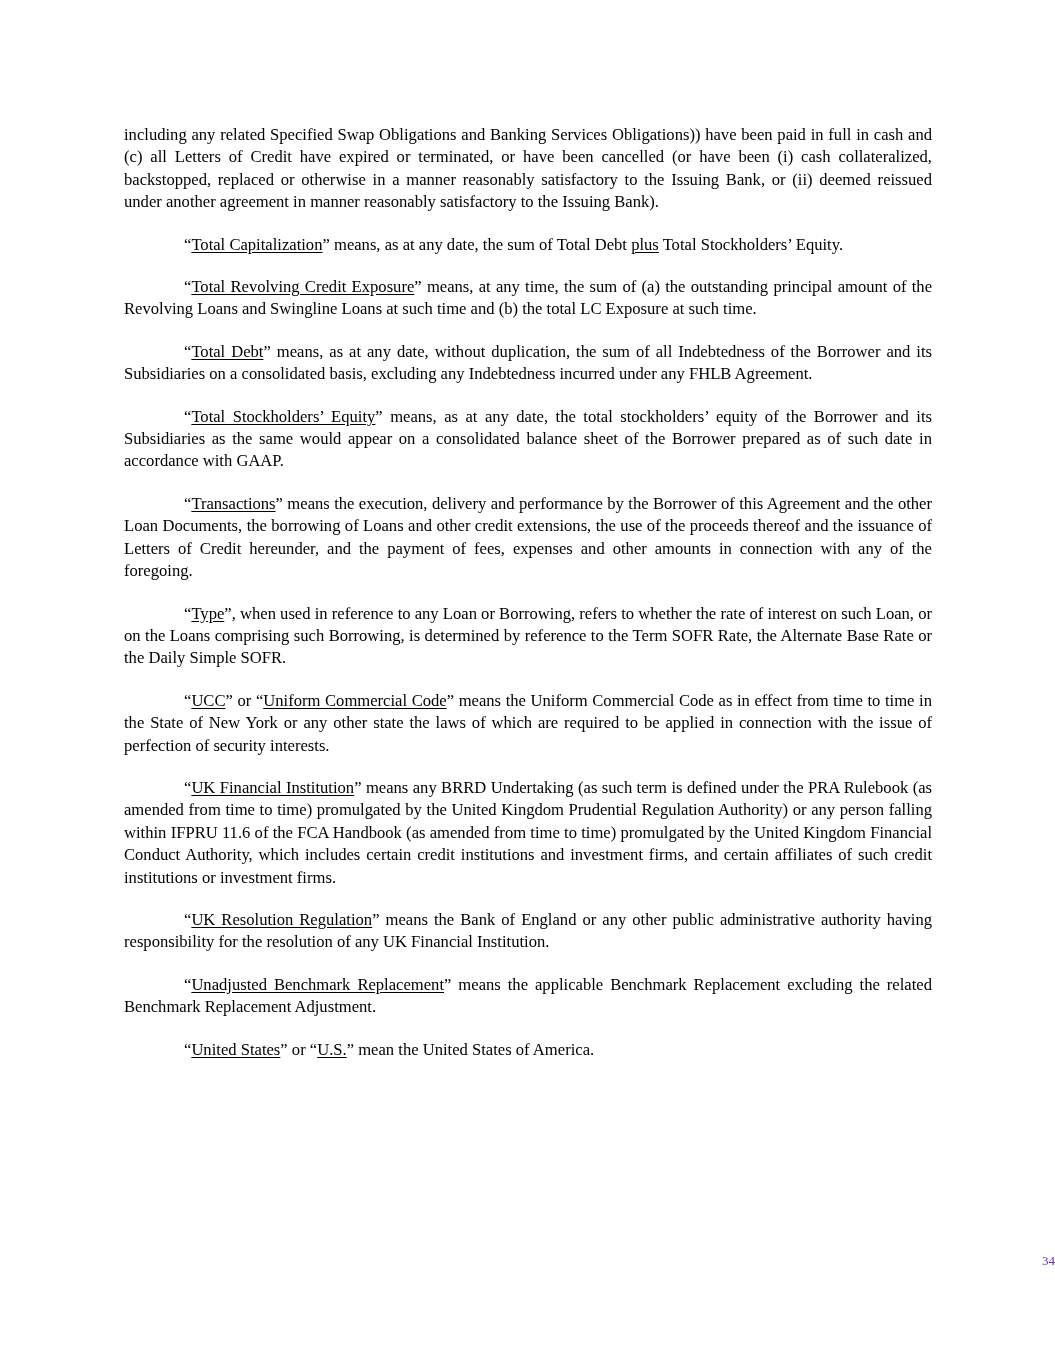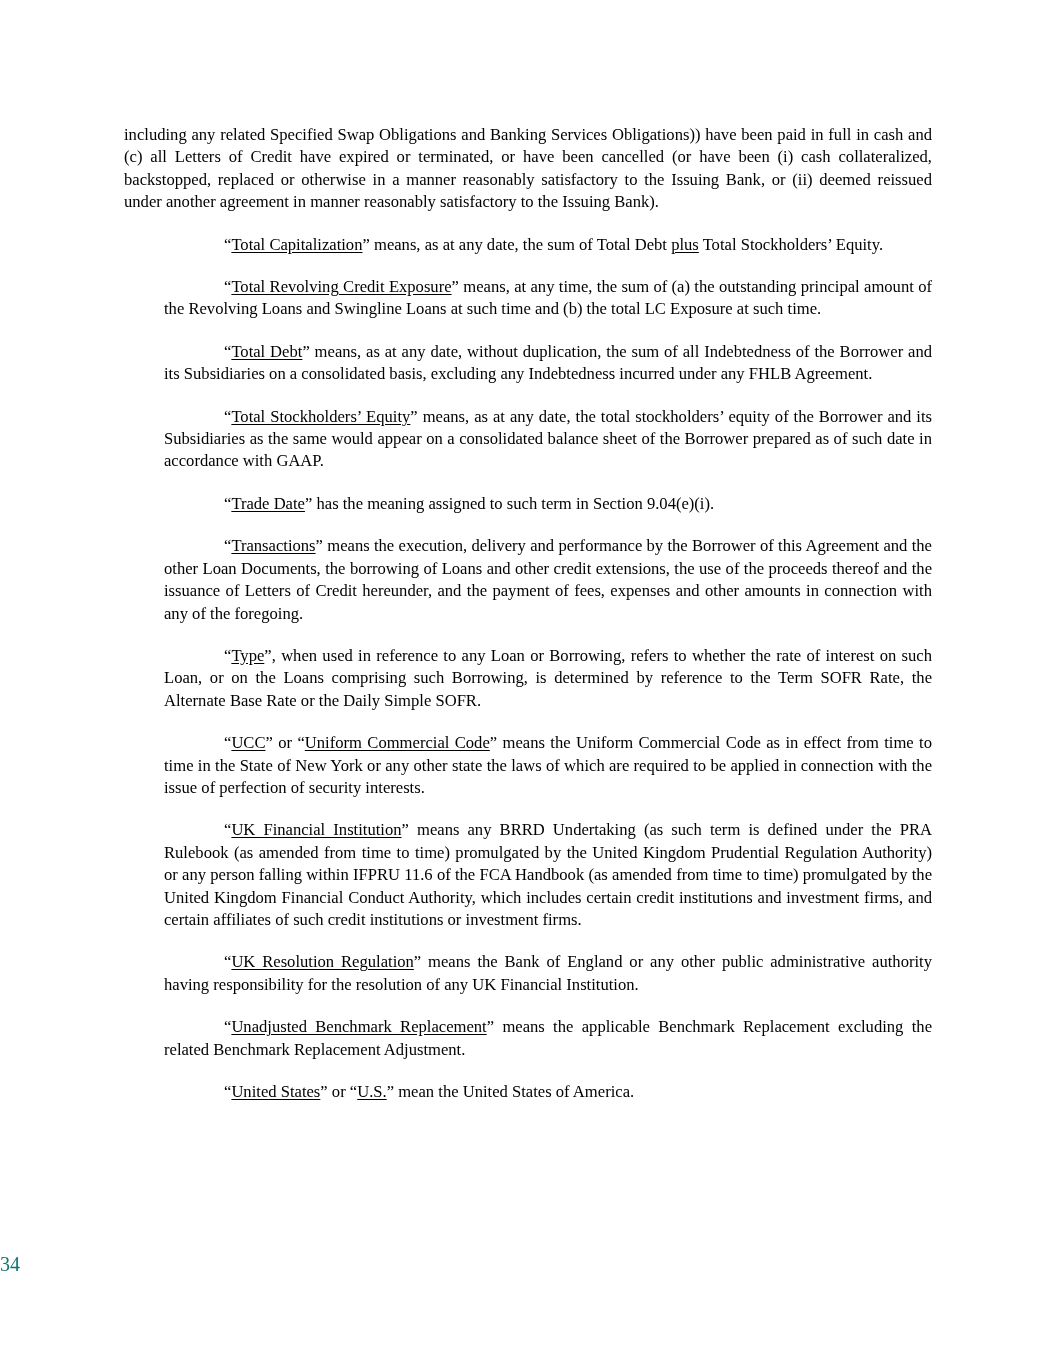--- a/index.html
+++ b/index.html
@@ -24,47 +24,45 @@
     color: #000000;
     font-size: 16.6px;
     line-height: 22.4px;
   }
   p.doc-paragraph {
     text-align: justify;
     margin: 0 0 20px 0;
   }
   p.doc-paragraph.indented {
     text-indent: 60px;
-    margin-left: 40px;
   }
   .defined-term {
     text-decoration: underline;
     text-underline-offset: 2px;
   }
   .page-footer {
     position: absolute;
     left: 0;
     right: 0;
     top: 1253px;
-    text-align: left;
-    font-size: 20px;
-    color: #0f766e;
+    text-align: right;
+    font-size: 13px;
+    color: #6d28d9;
   }
 </style>
 </head>
 <body>
 
 <div class="page">
   <div class="page-body" id="page-body">
       <p class="doc-paragraph"><span>including any related Specified Swap Obligations and Banking Services Obligations)) have been paid in full in cash and (c) all Letters of Credit have expired or terminated, or have been cancelled (or have been (i) cash collateralized, backstopped, replaced or otherwise in a manner reasonably satisfactory to the Issuing Bank, or (ii) deemed reissued under another agreement in manner reasonably satisfactory to the Issuing Bank).</span></p>
       <p class="doc-paragraph indented"><span>“</span><span class="defined-term">Total Capitalization</span><span>” means, as at any date, the sum of Total Debt </span><span class="defined-term">plus</span><span> Total Stockholders’ Equity.</span></p>
       <p class="doc-paragraph indented"><span>“</span><span class="defined-term">Total Revolving Credit Exposure</span><span>” means, at any time, the sum of (a) the outstanding principal amount of the Revolving Loans and Swingline Loans at such time and (b) the total LC Exposure at such time.</span></p>
       <p class="doc-paragraph indented"><span>“</span><span class="defined-term">Total Debt</span><span>” means, as at any date, without duplication, the sum of all Indebtedness of the Borrower and its Subsidiaries on a consolidated basis, excluding any Indebtedness incurred under any FHLB Agreement.</span></p>
       <p class="doc-paragraph indented"><span>“</span><span class="defined-term">Total Stockholders’ Equity</span><span>” means, as at any date, the total stockholders’ equity of the Borrower and its Subsidiaries as the same would appear on a consolidated balance sheet of the Borrower prepared as of such date in accordance with GAAP.</span></p>
-      <p class="doc-paragraph indented"><span>“</span><span class="defined-term">Trade Date</span><span>” has the meaning assigned to such term in Section 9.04(e)(i).</span></p>
       <p class="doc-paragraph indented"><span>“</span><span class="defined-term">Transactions</span><span>” means the execution, delivery and performance by the Borrower of this Agreement and the other Loan Documents, the borrowing of Loans and other credit extensions, the use of the proceeds thereof and the issuance of Letters of Credit hereunder, and the payment of fees, expenses and other amounts in connection with any of the foregoing.</span></p>
       <p class="doc-paragraph indented"><span>“</span><span class="defined-term">Type</span><span>”, when used in reference to any Loan or Borrowing, refers to whether the rate of interest on such Loan, or on the Loans comprising such Borrowing, is determined by reference to the Term SOFR Rate, the Alternate Base Rate or the Daily Simple SOFR.</span></p>
       <p class="doc-paragraph indented"><span>“</span><span class="defined-term">UCC</span><span>” or “</span><span class="defined-term">Uniform Commercial Code</span><span>” means the Uniform Commercial Code as in effect from time to time in the State of New York or any other state the laws of which are required to be applied in connection with the issue of perfection of security interests.</span></p>
       <p class="doc-paragraph indented"><span>“</span><span class="defined-term">UK Financial Institution</span><span>” means any BRRD Undertaking (as such term is defined under the PRA Rulebook (as amended from time to time) promulgated by the United Kingdom Prudential Regulation Authority) or any person falling within IFPRU 11.6 of the FCA Handbook (as amended from time to time) promulgated by the United Kingdom Financial Conduct Authority, which includes certain credit institutions and investment firms, and certain affiliates of such credit institutions or investment firms.</span></p>
       <p class="doc-paragraph indented"><span>“</span><span class="defined-term">UK Resolution Regulation</span><span>” means the Bank of England or any other public administrative authority having responsibility for the resolution of any UK Financial Institution.</span></p>
       <p class="doc-paragraph indented"><span>“</span><span class="defined-term">Unadjusted Benchmark Replacement</span><span>” means the applicable Benchmark Replacement excluding the related Benchmark Replacement Adjustment.</span></p>
       <p class="doc-paragraph indented"><span>“</span><span class="defined-term">United States</span><span>” or “</span><span class="defined-term">U.S.</span><span>” mean the United States of America.</span></p>
     </div>
   <div class="page-footer">34</div>
 </div>

